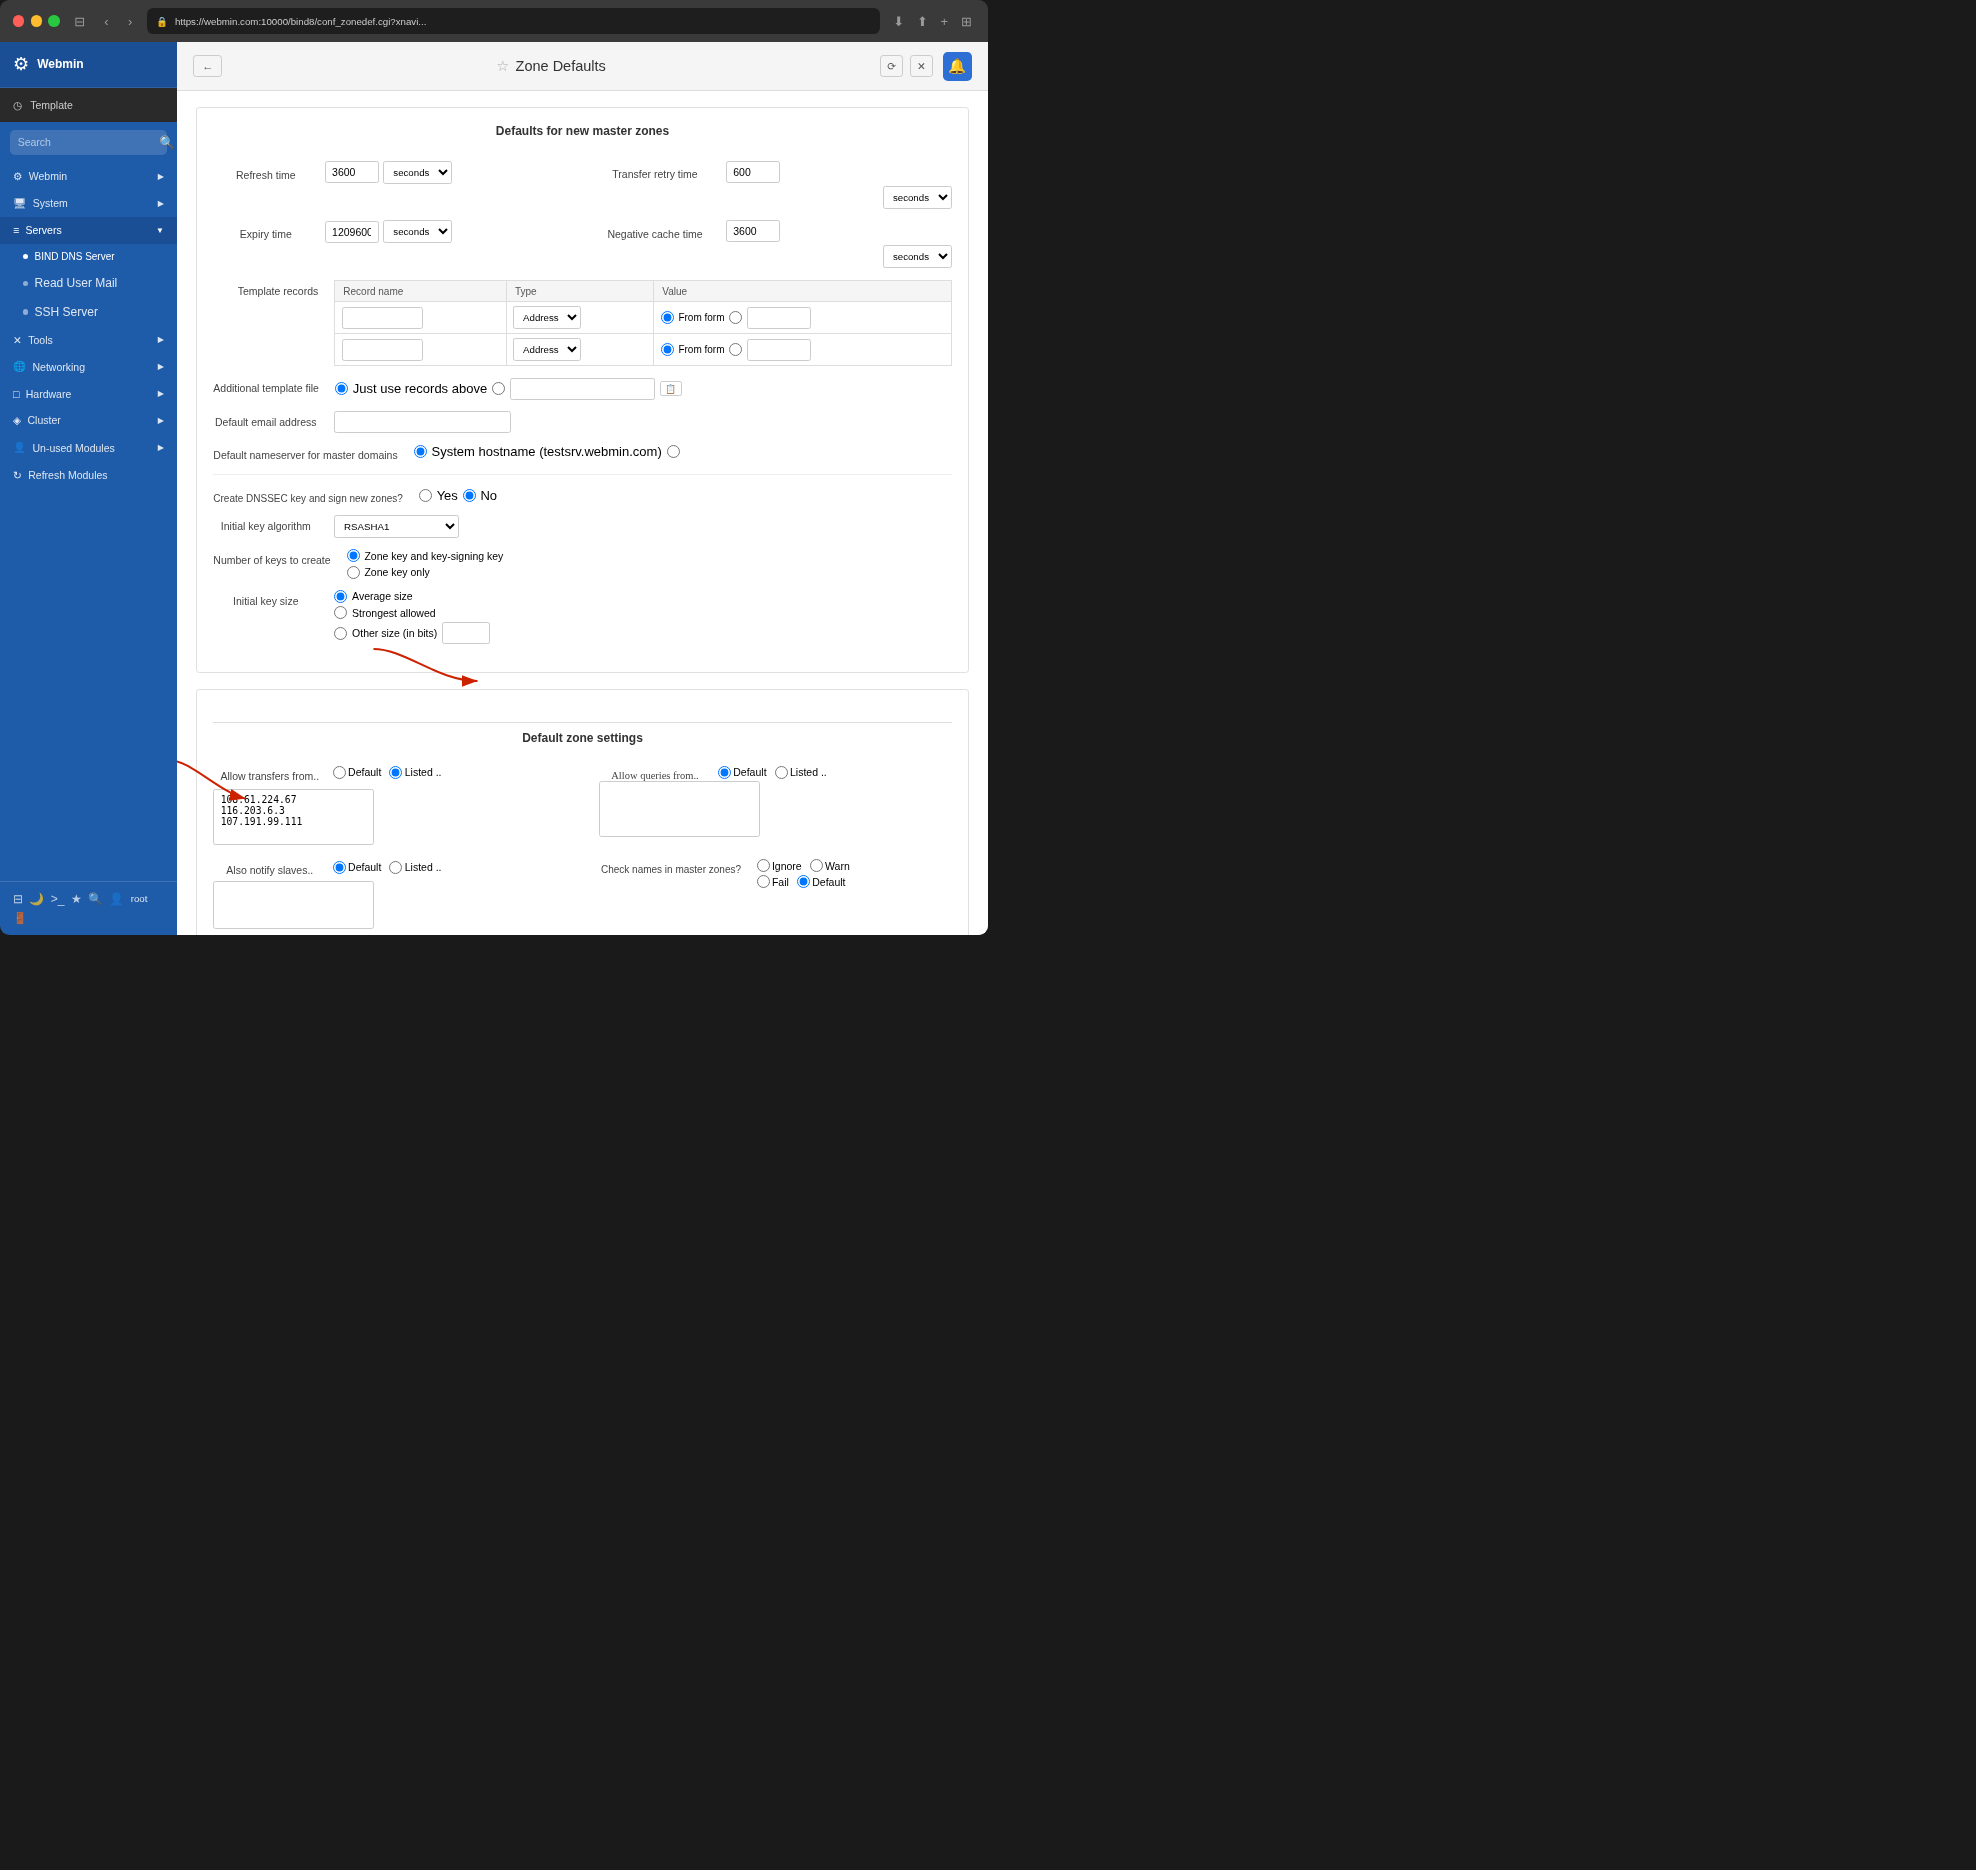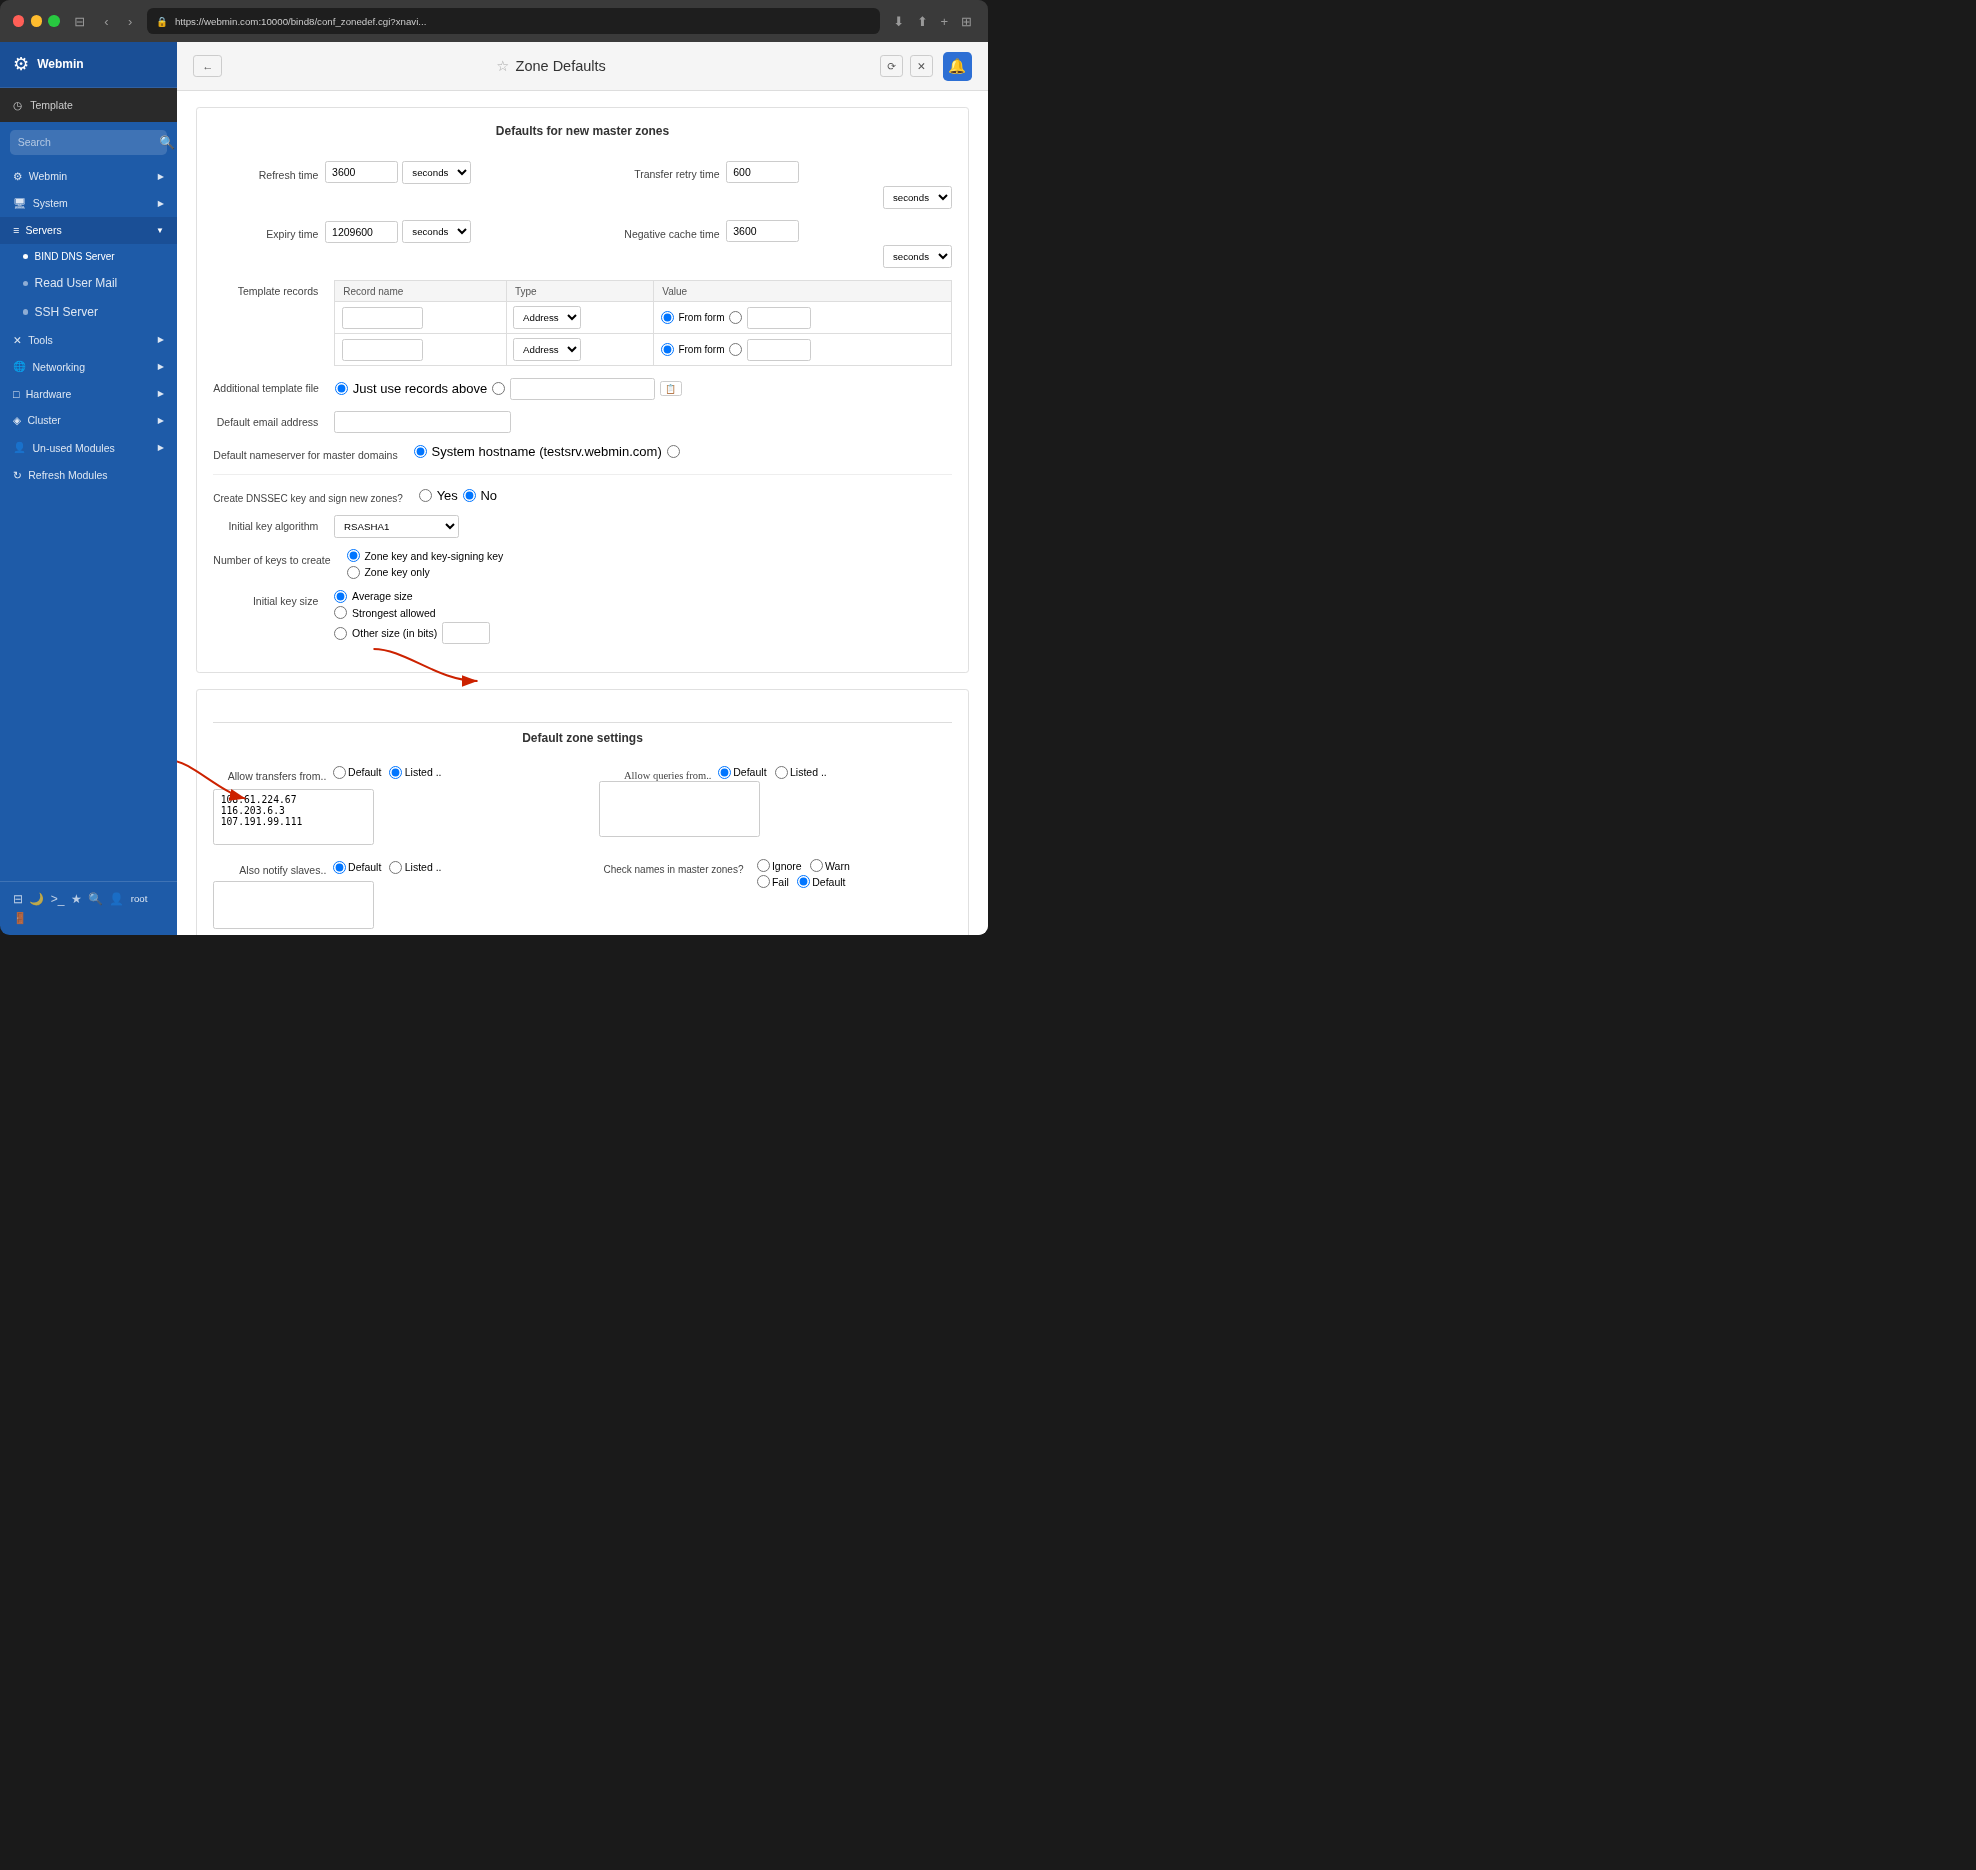--- a/index.html
+++ b/index.html
@@ -230,38 +230,38 @@
       align-items: flex-start;
       margin-bottom: 11.3px;
       gap: 16px;
     }
 
     .form-label {
       font-size: 10.5px;
       color: #444;
       font-weight: 500;
       min-width: 105px;
-      text-align: right;
+      text-align: center;
       padding-top: 4.8px;
       flex-shrink: 0;
     }
 
     .form-control-group {
       display: flex;
       align-items: center;
       gap: 4.8px;
       flex: 1;
     }
 
     .form-input {
       border: 0.8px solid #ccc;
       border-radius: 2.4px;
       padding: 4px 6.4px;
       font-size: 10.5px;
-      width: 73px;
+      width: 54px;
     }
 
     .form-select {
       border: 0.8px solid #ccc;
       border-radius: 2.4px;
       padding: 4px 4.8px;
       font-size: 9.7px;
       background: white;
       cursor: pointer;
     }

